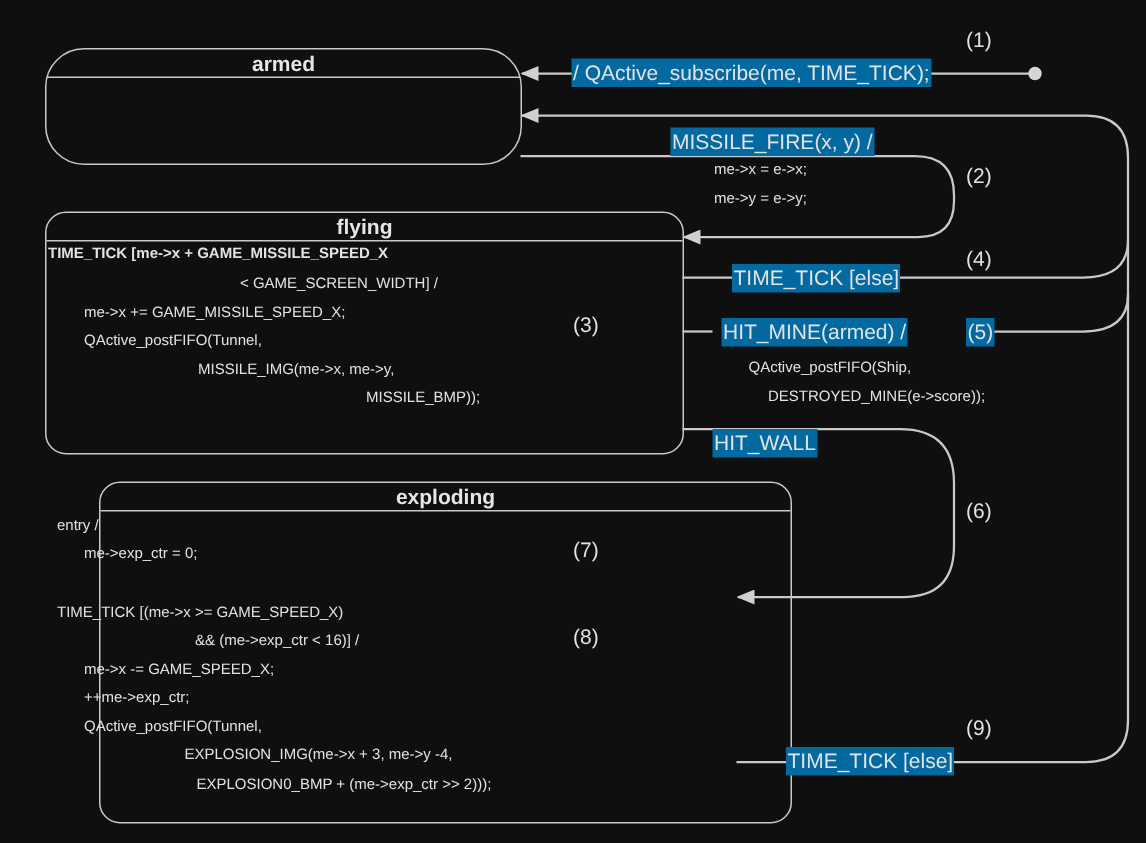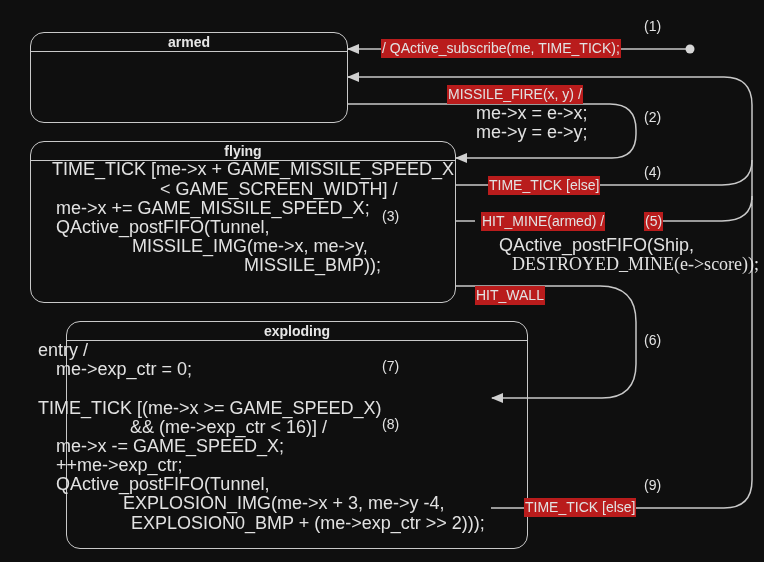--- a/index.html
+++ b/index.html
@@ -2,23 +2,23 @@
 <html><head>
 <meta charset="utf-8">
 <style>
   html, body { margin: 0; padding: 0; background: #0f0f0f; }
   body { width: 764px; height: 562px; position: relative; overflow: hidden;
          font-family: "Liberation Sans", sans-serif; color: #e2e2e2; }
   svg.wires { position: absolute; left: 0; top: 0; }
   .state { position: absolute; border: 1.5px solid #c9c9c9; border-radius: 14px; box-sizing: border-box; }
   .state-title { position: absolute; left: 0; right: 0; top: 0; height: 18px; border-bottom: 1.5px solid #c9c9c9;
                  text-align: center; font-weight: bold; font-size: 14px; line-height: 18px; color: #e6e6e6; }
-  .t { position: absolute; font-size: 18px; line-height: 19px; white-space: pre; color: #e2e2e2; }
+  .t { position: absolute; font-size: 10px; line-height: 19px; white-space: pre; color: #e2e2e2; }
   .num { position: absolute; font-size: 14px; color: #e2e2e2; }
-  .lbl { position: absolute; font-size: 14px; line-height: 19px; white-space: pre; color: #e2e2e2; background: #b91c1c; padding: 0 1px; }
+  .lbl { position: absolute; font-size: 14px; line-height: 19px; white-space: pre; color: #e2e2e2; background: #0369a1; padding: 0 1px; }
 </style>
 </head>
 <body>
 
 <svg class="wires" width="764" height="562">
   <defs>
     <marker id="arr" markerWidth="12" markerHeight="10" refX="11" refY="5" orient="auto" markerUnits="userSpaceOnUse">
       <path d="M0,0 L12,5 L0,10 Z" fill="#d0d0d0"></path>
     </marker>
   </defs>
@@ -32,28 +32,28 @@
 
     <path d="M347,104 L610,104 Q636,104 636,130 L636,134 Q636,158 612,158 L456,158" marker-end="url(#arr)"></path>
 
     <path d="M455,286 L600,286 Q636,286 636,322 L636,364 Q636,398 602,398 L492,398" marker-end="url(#arr)"></path>
 
     <line x1="455" y1="221" x2="475" y2="221"></line>
   </g>
   <circle cx="690" cy="49" r="4.5" fill="#d6d6d6"></circle>
 </svg>
 
-<div class="state" style="left:30px; top:32px; width:318px; height:91px;">
+<div class="state" style="left:30px; top:32px; width:318px; height:78px;border-radius:26px;">
   <div class="state-title">armed</div>
 </div>
 
 <div class="state" style="left:30px; top:141px; width:426px; height:162px;padding-left:12px;">
   <div class="state-title">flying</div>
 </div>
-<div class="t" style="left:52px; top:160px;">TIME_TICK [me-&gt;x + GAME_MISSILE_SPEED_X</div>
+<div class="t" style="left:32px; top:160px;font-weight:bold;">TIME_TICK [me-&gt;x + GAME_MISSILE_SPEED_X</div>
 <div class="t" style="left:140px; top:180px;margin-left:20px;">&lt; GAME_SCREEN_WIDTH] /</div>
 <div class="t" style="left:56px; top:199px;">me-&gt;x += GAME_MISSILE_SPEED_X;</div>
 <div class="t" style="left:56px; top:218px;">QActive_postFIFO(Tunnel,</div>
 <div class="t" style="left:132px; top:237px;">MISSILE_IMG(me-&gt;x, me-&gt;y,</div>
 <div class="t" style="left:244px; top:256px;">MISSILE_BMP));</div>
 <div class="num" style="left:382px; top:208px;">(3)</div>
 
 <div class="state" style="left:30px; top:321px; width:462px; height:228px;margin-left:36px;">
   <div class="state-title">exploding</div>
 </div>
@@ -76,19 +76,19 @@
 <div class="t" style="left:476px; top:104px;">me-&gt;x = e-&gt;x;</div>
 <div class="t" style="left:476px; top:123px;">me-&gt;y = e-&gt;y;</div>
 <div class="num" style="left:644px; top:109px;">(2)</div>
 
 <div class="num" style="left:644px; top:164px;">(4)</div>
 <div class="lbl" style="left:488px; top:176px;">TIME_TICK [else]</div>
 
 <div class="lbl" style="left:481px; top:212px;">HIT_MINE(armed) /</div>
 <div class="num lbl" style="left:644px; top:212px;">(5)</div>
 <div class="t" style="left:499px; top:236px;">QActive_postFIFO(Ship,</div>
-<div class="t" style="left:512px; top:255px;font-family:Liberation Serif, serif;">DESTROYED_MINE(e-&gt;score));</div>
+<div class="t" style="left:512px; top:255px;">DESTROYED_MINE(e-&gt;score));</div>
 
 <div class="lbl" style="left:475px; top:286px;">HIT_WALL</div>
 <div class="num" style="left:644px; top:332px;">(6)</div>
 
 <div class="num" style="left:644px; top:477px;">(9)</div>
 <div class="lbl" style="left:524px; top:498px;">TIME_TICK [else]</div>
 
 </body></html>

